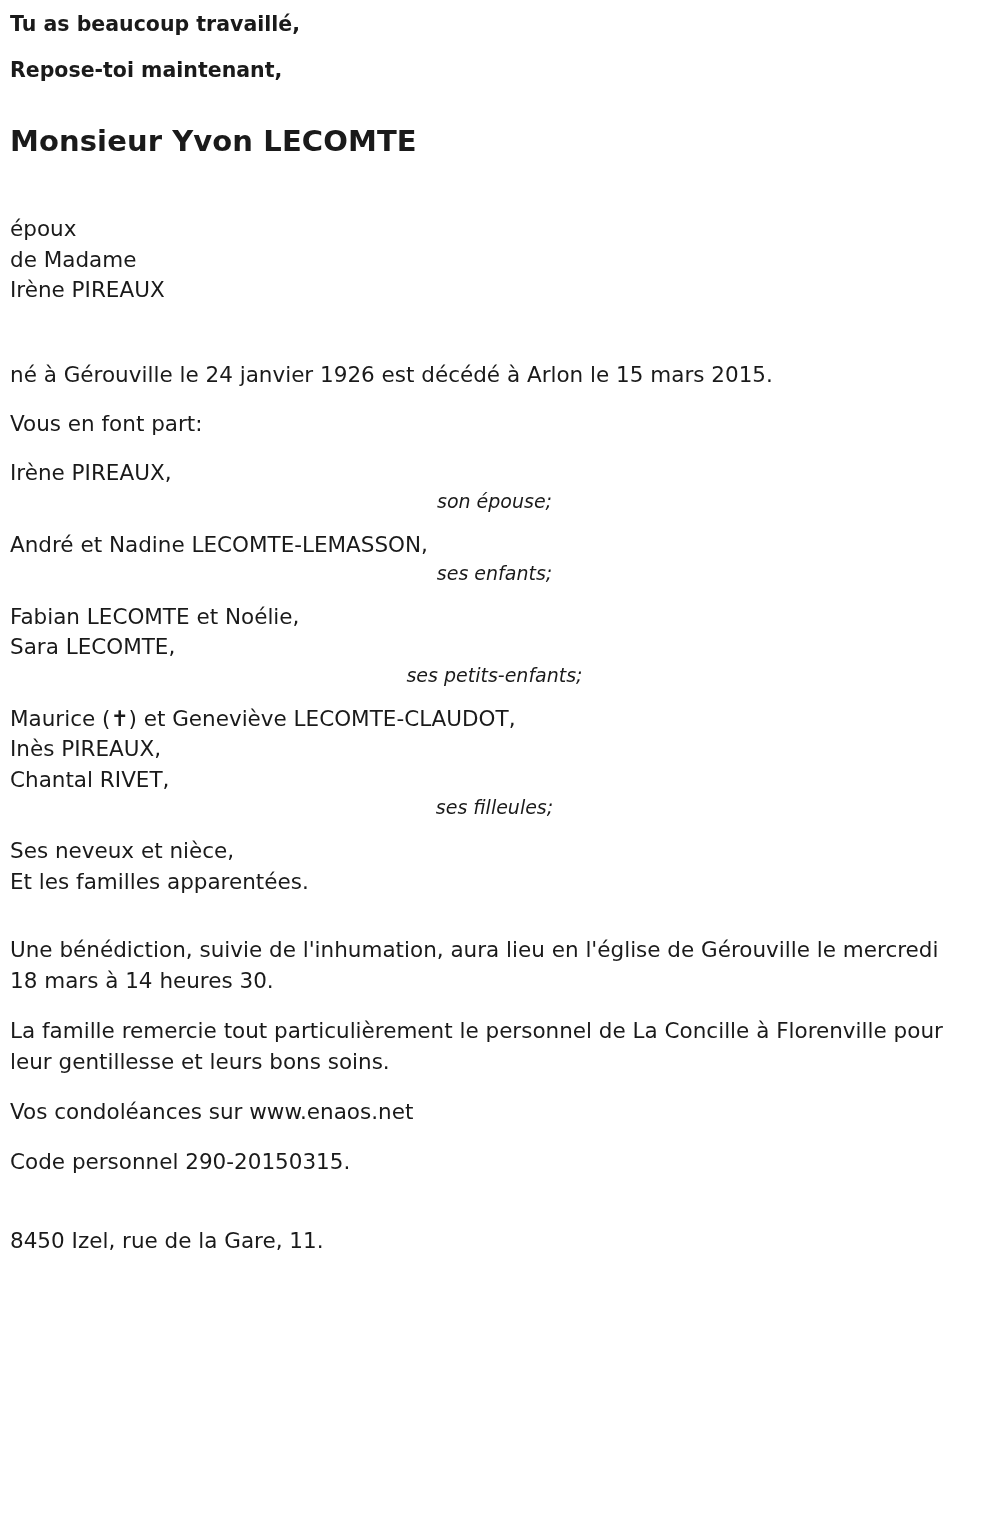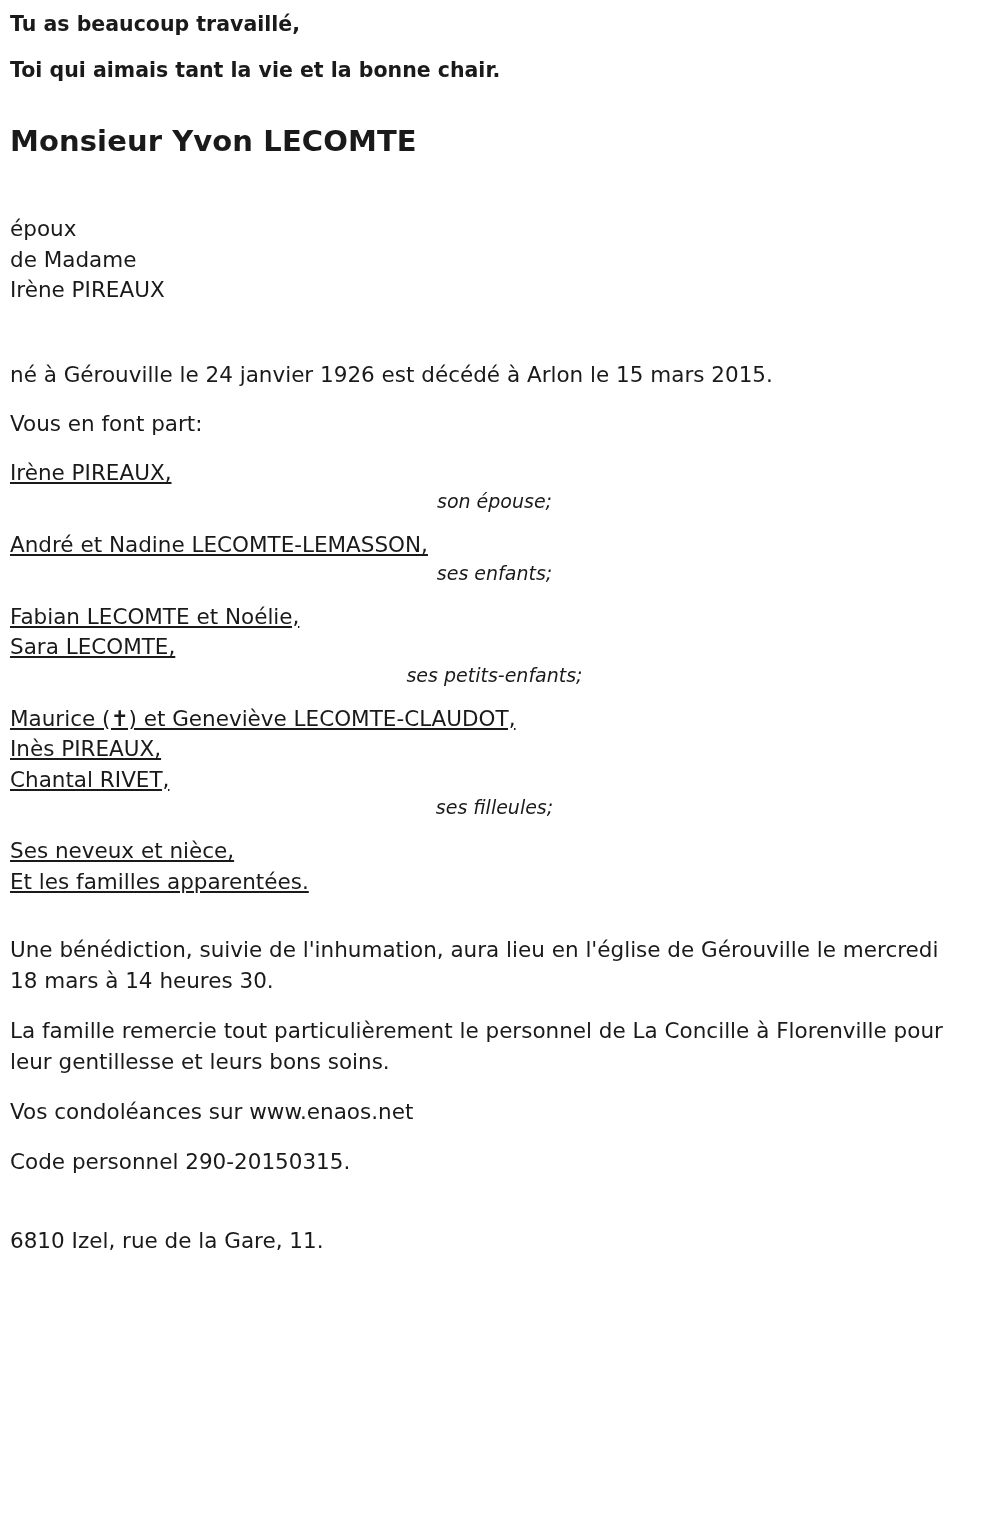--- a/index.html
+++ b/index.html
@@ -54,21 +54,20 @@
   }
   .family {
     margin: 22px 0 0 0;
     font-size: 21.5px;
   }
   .family-group {
     margin: 0 0 0 0;
   }
   .family-group .member {
     line-height: 1.42;
-    text-decoration: underline;
   }
   .relation {
     text-align: center;
     font-style: italic;
     font-size: 19px;
     margin: 1px 0 18px 0;
     padding-right: 6px;
   }
   .family-group.no-relation .member {
     line-height: 1.42;
@@ -89,21 +88,21 @@
     max-width: 985px;
   }
 </style>
 </head>
 <body>
 
 <div class="page">
 
   <div class="epitaph">
     <div class="line">Tu as beaucoup travaillé,</div>
-    <div class="line">Toi qui aimais tant la vie et la bonne chair.</div>
+    <div class="line">Repose-toi maintenant,</div>
   </div>
 
   <div class="deceased-name">Monsieur Yvon LECOMTE</div>
 
   <div class="spouse-block">
     <div>époux</div>
     <div>de Madame</div>
     <div>Irène PIREAUX</div>
   </div>
 
@@ -143,15 +142,15 @@
 
   </div>
 
   <div class="closing">
     <p class="paragraph-wide">Une bénédiction, suivie de l'inhumation, aura lieu en l'église de Gérouville le mercredi 18 mars à 14 heures 30.</p>
     <p class="paragraph-wide">La famille remercie tout particulièrement le personnel de La Concille à Florenville pour leur gentillesse et leurs bons soins.</p>
     <p>Vos condoléances sur www.enaos.net</p>
     <p>Code personnel 290-20150315.</p>
   </div>
 
-  <div class="footer-address">6810 Izel, rue de la Gare, 11.</div>
+  <div class="footer-address">8450 Izel, rue de la Gare, 11.</div>
 
 </div>
 
 </body></html>

